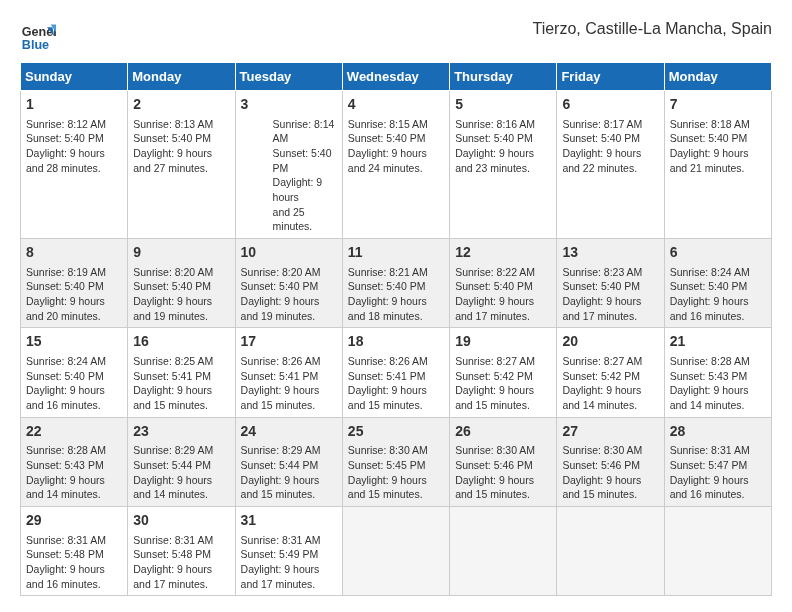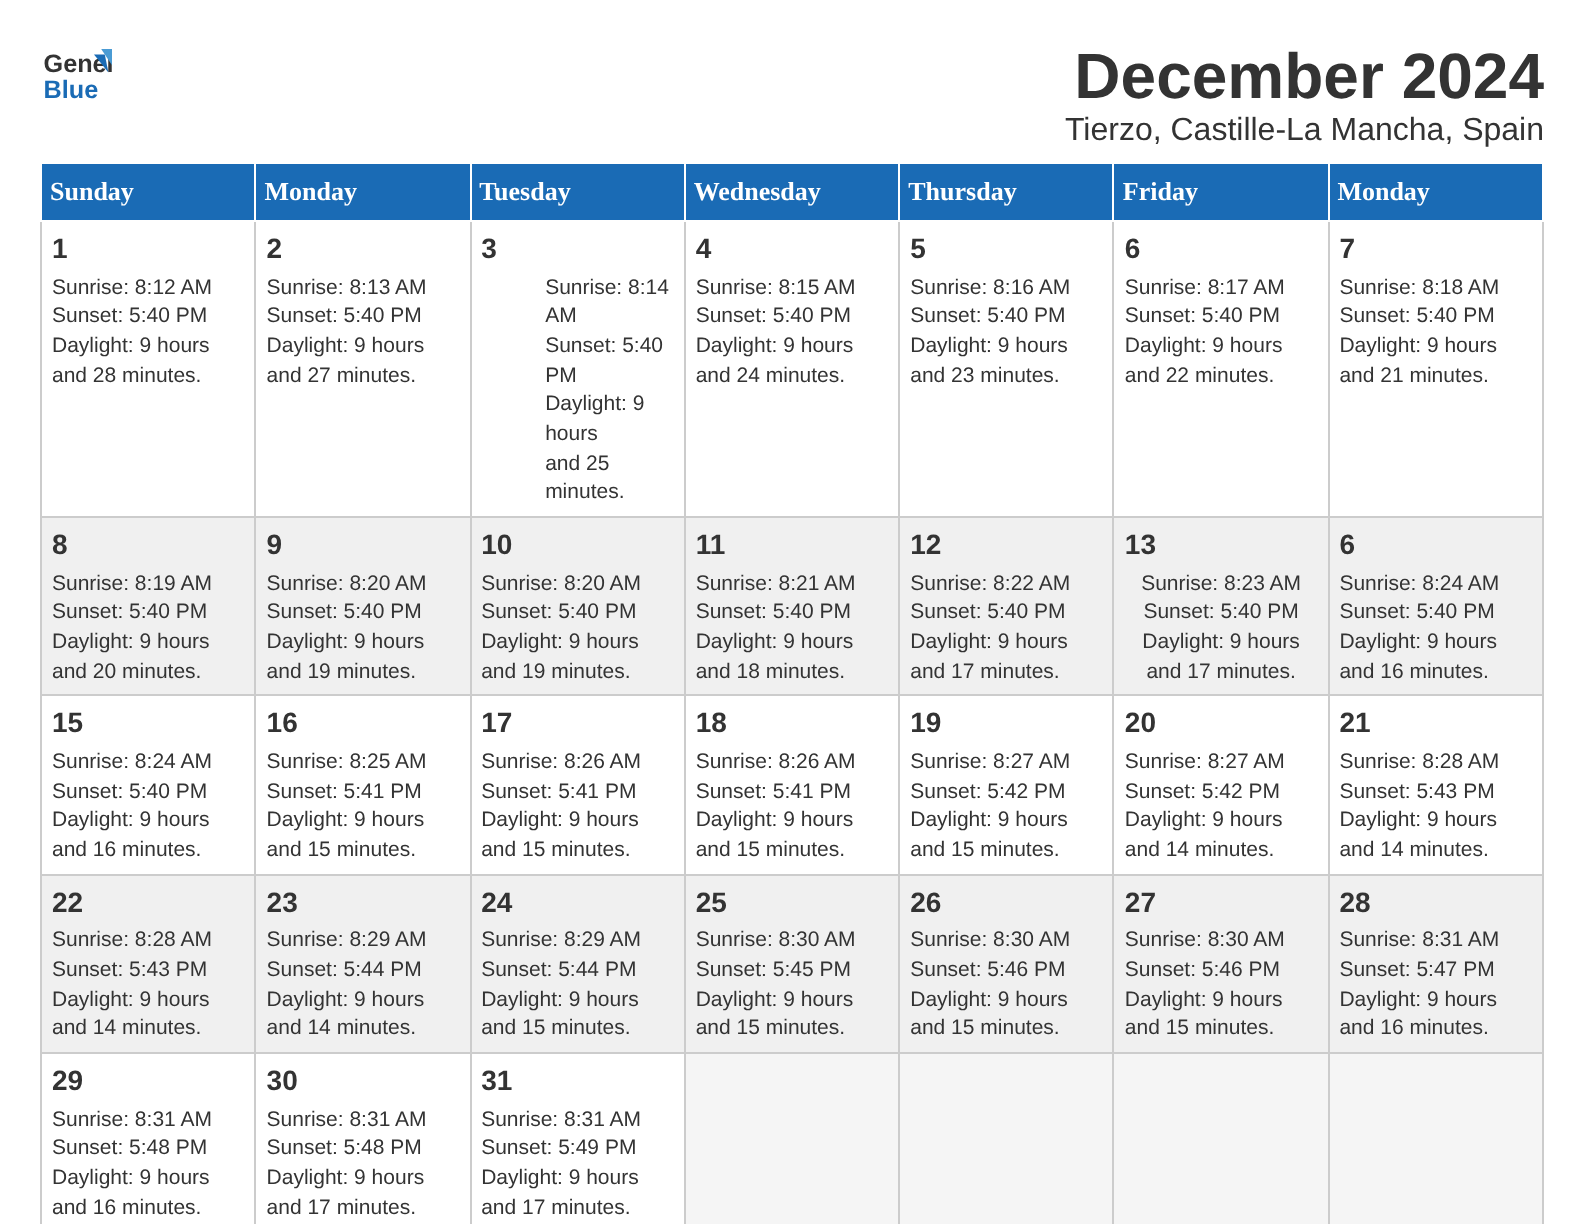--- a/index.html
+++ b/index.html
@@ -43,21 +43,20 @@
       font-size: 11px;
     }
     .calendar th {
       background-color: #1a6bb5;
       color: #fff;
       padding: 6px 4px;
       text-align: left;
       font-size: 13px;
       font-weight: bold;
       border: 1px solid #fff;
-      font-family: Liberation Serif, serif;
     }
     .calendar td {
       vertical-align: top;
       padding: 4px 5px;
       border: 1px solid #ccc;
       width: 107px;
       min-height: 70px;
       background: #fff;
       color: #333;
       line-height: 1.4;
@@ -85,21 +84,20 @@
 <div class="header">
   <div class="logo">
     <svg class="logo-icon" viewBox="0 0 40 40">
       <text x="2" y="18" font-size="14" font-weight="bold" fill="#333">General</text>
       <text x="2" y="32" font-size="14" font-weight="bold" fill="#1a6bb5">Blue</text>
       <polygon points="30,8 38,18 36,8" fill="#1a6bb5"></polygon>
       <polygon points="34,5 40,14 40,5" fill="#4a9bd4"></polygon>
     </svg>
   </div>
   <div class="title-area">
-    <div class="main-title">December 2024</div>
     <div class="subtitle">Tierzo, Castille-La Mancha, Spain</div>
   </div>
 </div>
 
 <table class="calendar">
   <thead>
     <tr>
     <th>Sunday</th>
         <th>Monday</th>
         <th>Tuesday</th>
@@ -192,21 +190,21 @@
         </td>
         <td>
           <span class="day-num">12</span>
           <div class="day-info" style="white-space: pre-line;">Sunrise: 8:22 AM
 Sunset: 5:40 PM
 Daylight: 9 hours
 and 17 minutes.</div>
         </td>
         <td>
           <span class="day-num">13</span>
-          <div class="day-info" style="white-space: pre-line; text-align: center;">Sunrise: 8:23 AM
+          <div class="day-info" style="white-space: pre-line;">Sunrise: 8:23 AM
 Sunset: 5:40 PM
 Daylight: 9 hours
 and 17 minutes.</div>
         </td>
         <td>
           <span class="day-num">6</span>
           <div class="day-info" style="white-space: pre-line;">Sunrise: 8:24 AM
 Sunset: 5:40 PM
 Daylight: 9 hours
 and 16 minutes.</div>

